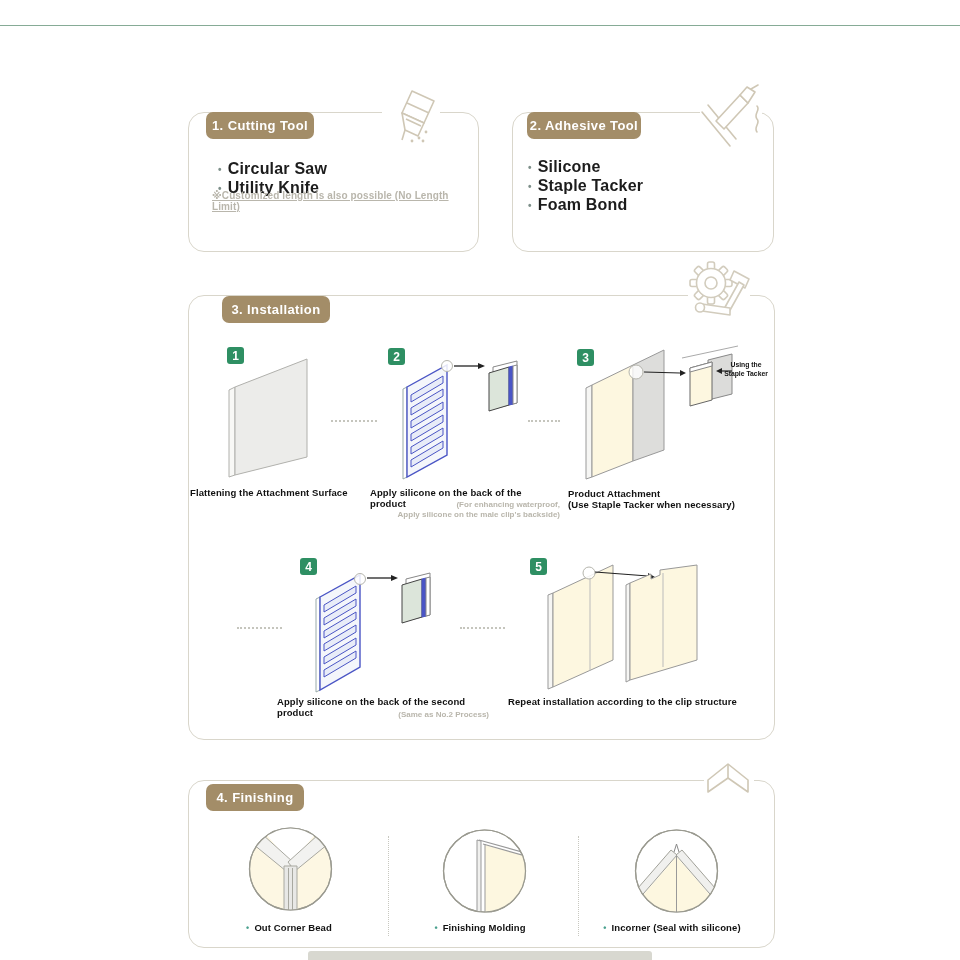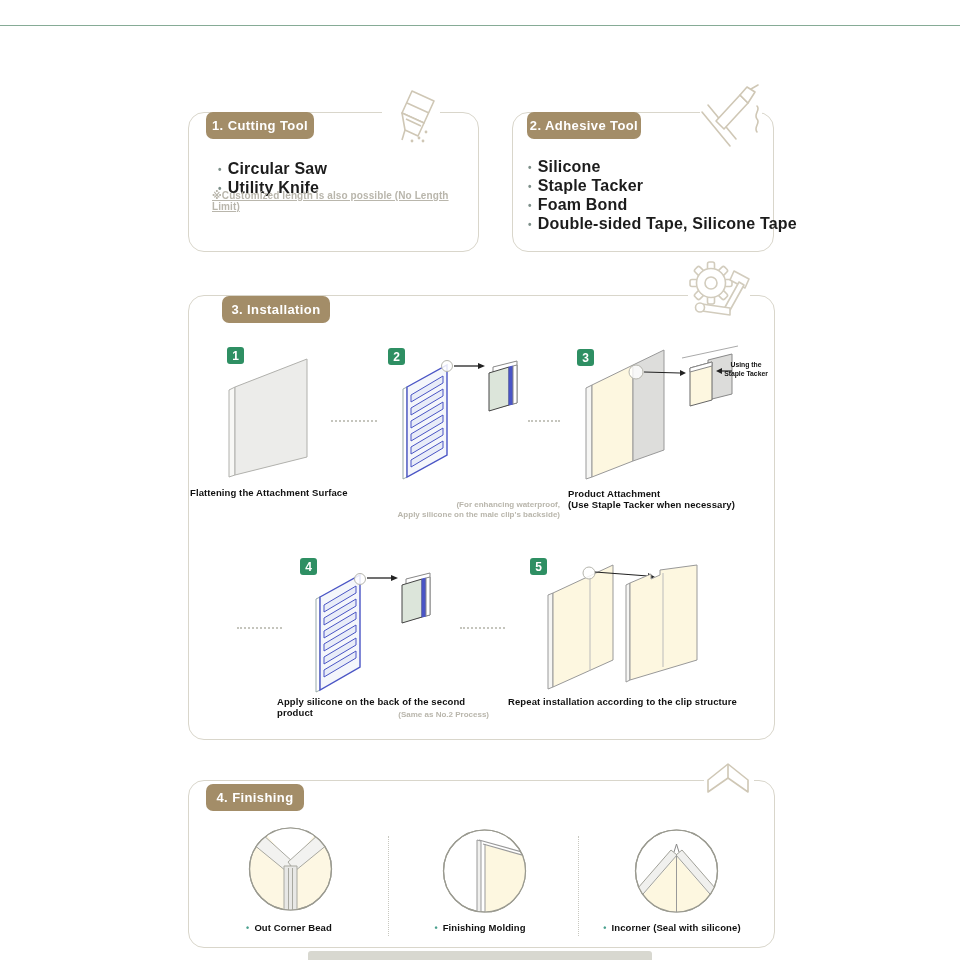--- a/index.html
+++ b/index.html
@@ -95,21 +95,20 @@
       <polygon points="20,37 44,11 52,19 28,45" fill="#ffffff"></polygon>
       <polygon points="44,11 52,19 59,8 51,3" fill="#ffffff"></polygon>
       <line x1="55" y1="5" x2="62" y2="1"></line>
       <path d="M61,22 c4,4 -4,8 0,13 c4,4 -4,8 0,13"></path>
     </g>
   </svg>
   <ul class="abs tool-list list2">
     <li>Silicone</li>
     <li>Staple Tacker</li>
     <li>Foam Bond</li>
-    <li>Double-sided Tape, Silicone Tape</li>
   </ul>
 
   <div class="abs card card3"></div>
   <div class="abs badge badge3">3. Installation</div>
   <svg class="abs" style="left:684px;top:256px" width="72" height="68" viewBox="0 0 72 68">
     <rect x="4" y="4" width="62" height="58" fill="#ffffff"></rect>
     <g stroke="#d2ccbd" stroke-width="1.6" fill="#ffffff" stroke-linejoin="round">
       <g transform="translate(27,27)">
         <g>
             <rect x="-3.5" y="-21" width="7" height="8" rx="2"></rect>
@@ -235,20 +234,21 @@
     <line x1="55" y1="17" x2="108" y2="21" stroke="#222" stroke-width="1.1"></line>
     <polygon points="108,18 115,22 108,25" fill="#222"></polygon>
     <g stroke="#999" stroke-width="1" stroke-linejoin="round">
       <polygon points="86,30 90,28 90,125 86,127" fill="#f6f6f4"></polygon>
       <polygon points="90,28 111,19 111,24 120,20 120,15 157,10 157,105 90,125" fill="#fdf7e0"></polygon>
       <line x1="123" y1="18" x2="123" y2="112" stroke="#bbb"></line>
     </g>
   </svg>
 
   <div class="abs cap" style="left:190px;top:487px;width:165px">Flattening the Attachment Surface</div>
+  <div class="abs cap" style="left:370px;top:487px;width:190px">Apply silicone on the back of the product</div>
   <div class="abs sub" style="left:370px;top:500px;width:190px">(For enhancing waterproof,</div>
   <div class="abs sub" style="left:370px;top:510px;width:190px">Apply silicone on the male clip's backside)</div>
   <div class="abs cap" style="left:568px;top:488px;width:192px">Product Attachment</div>
   <div class="abs cap" style="left:568px;top:499px;width:192px">(Use Staple Tacker when necessary)</div>
 
   <div class="abs cap" style="left:277px;top:696px;width:212px">Apply silicone on the back of the second product</div>
   <div class="abs sub" style="left:277px;top:710px;width:212px">(Same as No.2 Process)</div>
   <div class="abs cap" style="left:508px;top:696px;width:232px">Repeat installation according to the clip structure</div>
 
   <div class="abs hdots" style="left:331px;top:420px;width:46px"></div>

